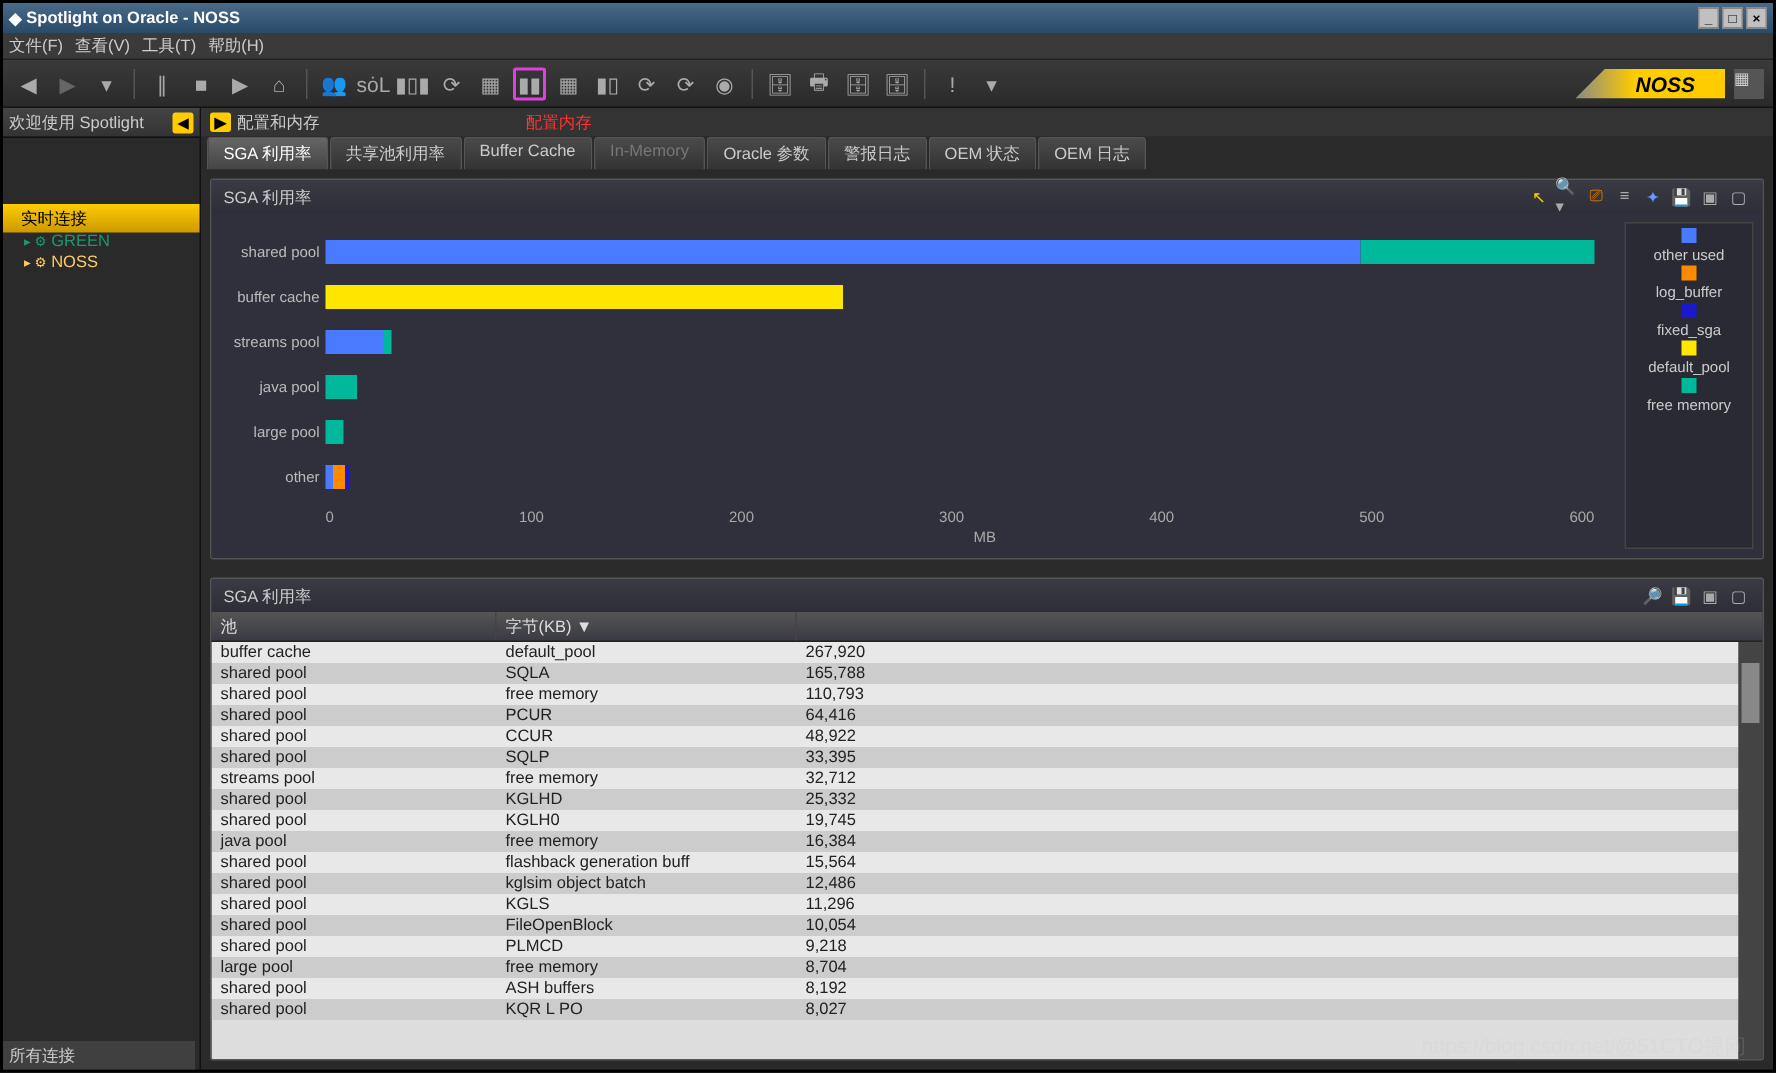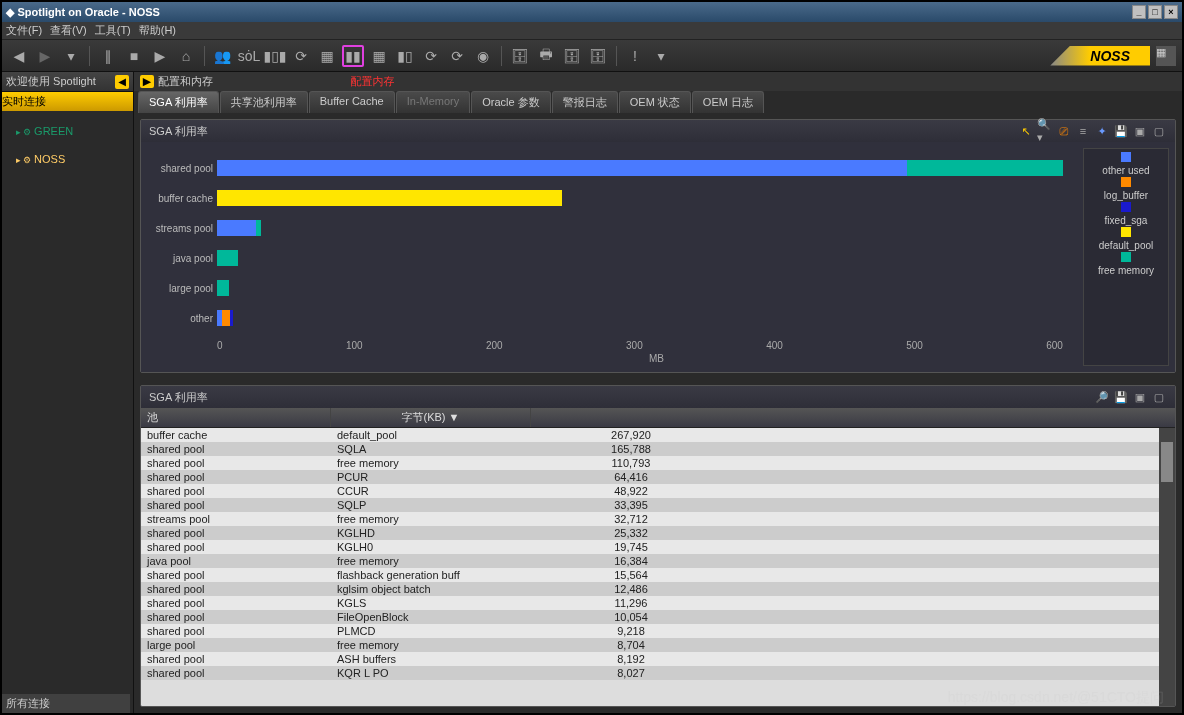--- a/index.html
+++ b/index.html
@@ -12,22 +12,22 @@
 .toolbar { background:linear-gradient(#3a3a3a,#2a2a2a); height:32px; display:flex; align-items:center; padding:0 6px; gap:4px; border-bottom:1px solid #111;}
 .tool{width:22px;height:22px;display:flex;align-items:center;justify-content:center;color:#aaa;font-size:14px;cursor:pointer;}
 .tool.hl{border:2px solid #e040e0;border-radius:2px;}
 .sep{width:1px;height:20px;background:#555;margin:0 3px;}
 .brand{margin-left:auto;background:linear-gradient(90deg,#888 0%,#ffcc00 40%);color:#000;font-weight:bold;font-style:italic;padding:2px 20px 2px 40px;clip-path:polygon(20px 0,100% 0,100% 100%,0 100%);font-size:14px;}
 .brandicon{width:20px;height:20px;background:#555;margin-left:2px;}
 .main{display:flex;height:calc(100% - 70px);}
 .sidebar{width:132px;background:#2a2a2a;border-right:1px solid #111;}
 .sidehdr{background:linear-gradient(#444,#333);padding:2px 4px;color:#ccc;font-size:11px;border-bottom:1px solid #111;display:flex;align-items:center;}
 .sidehdr .arr{margin-left:auto;background:#ffcc00;color:#000;width:14px;height:14px;display:flex;align-items:center;justify-content:center;border-radius:2px;font-size:10px;}
-.sidehdr2{background:linear-gradient(#ffcc00,#cc9900);color:#000;padding:2px 0;font-size:11px;}
-.sideitem{padding:14px 4px 2px 14px;color:#1a9a6a;font-size:11px;cursor:pointer;}
+.sidehdr2{background:linear-gradient(#ffcc00,#cc9900);color:#000;padding:2px 12px;font-size:11px;margin-top:44px;}
+.sideitem{padding:0 4px 2px 14px;color:#1a9a6a;font-size:11px;cursor:pointer;}
 .sideitem.sel{color:#ffcc66;}
 .sideitem::before{content:"▸ ⚙";margin-right:3px;font-size:9px;}
 .sidefoot{position:absolute;bottom:2px;left:2px;width:128px;background:#404040;padding:2px 4px;color:#ccc;font-size:11px;}
 .content{flex:1;background:#2a2a2a;display:flex;flex-direction:column;}
 .crumb{background:#333;padding:2px 6px;display:flex;align-items:center;gap:4px;}
 .crumb .arr2{background:#ffcc00;color:#000;width:14px;text-align:center;border-radius:2px;}
 .crumbtext{color:#ccc;}
 .crumbtext .hl2{color:#ff3333;}
 .sgatabs{display:flex;background:#2a2a2a;padding:0 4px;gap:0;}
 .sgatab{background:linear-gradient(#4a4a4a,#333);padding:3px 10px;color:#ccc;border:1px solid #555;border-bottom:none;cursor:pointer;font-size:11px;border-radius:3px 3px 0 0;margin-right:1px;}
@@ -44,21 +44,21 @@
 .lgbox{width:10px;height:10px;}
 .bars{position:absolute;left:70px;top:5px;right:20px;bottom:35px;}
 .barrow{height:30px;display:flex;align-items:center;position:relative;}
 .barlabel{position:absolute;left:-70px;width:66px;text-align:right;font-size:10px;color:#bbb;}
 .barseg{height:16px;}
 .xaxis{position:absolute;left:70px;right:20px;bottom:15px;display:flex;justify-content:space-between;font-size:10px;color:#aaa;}
 .xlabel{position:absolute;bottom:2px;left:50%;font-size:10px;color:#aaa;padding-left:34px;}
 .tablepanel{margin:6px;border:1px solid #555;background:#2e2e3a;flex:1;display:flex;flex-direction:column;overflow:hidden;border-radius:2px;}
 .tblhdr{background:linear-gradient(#555,#3a3a44);display:flex;color:#ddd;border-bottom:1px solid #222;}
 .tblhdr .col{padding:2px 6px;border-right:1px solid #444;}
-.col1{width:190px;} .col2{width:200px;} .col3{width:200px;text-align:center;padding-right:10px;}
+.col1{width:190px;} .col2{width:200px;} .col3{width:200px;text-align:left;padding-right:10px;}
 .tblbody{flex:1;overflow-y:auto;background:#ddd;}
 .tblrow{display:flex;color:#222;font-size:11px;}
 .tblrow:nth-child(even){background:#ccc;}
 .tblrow:nth-child(odd){background:#e8e8e8;}
 .tblrow.selected{background:linear-gradient(#9a6aaa,#7a5a8a);color:#fff;}
 .tblrow .col{padding:1px 6px;}
 .tblscroll{width:16px;background:#444;}
 .sc{display:flex;flex:1;}
 .watermark{position:absolute;bottom:8px;right:20px;color:rgba(200,200,200,0.18);font-size:14px;pointer-events:none;}
 </style>

